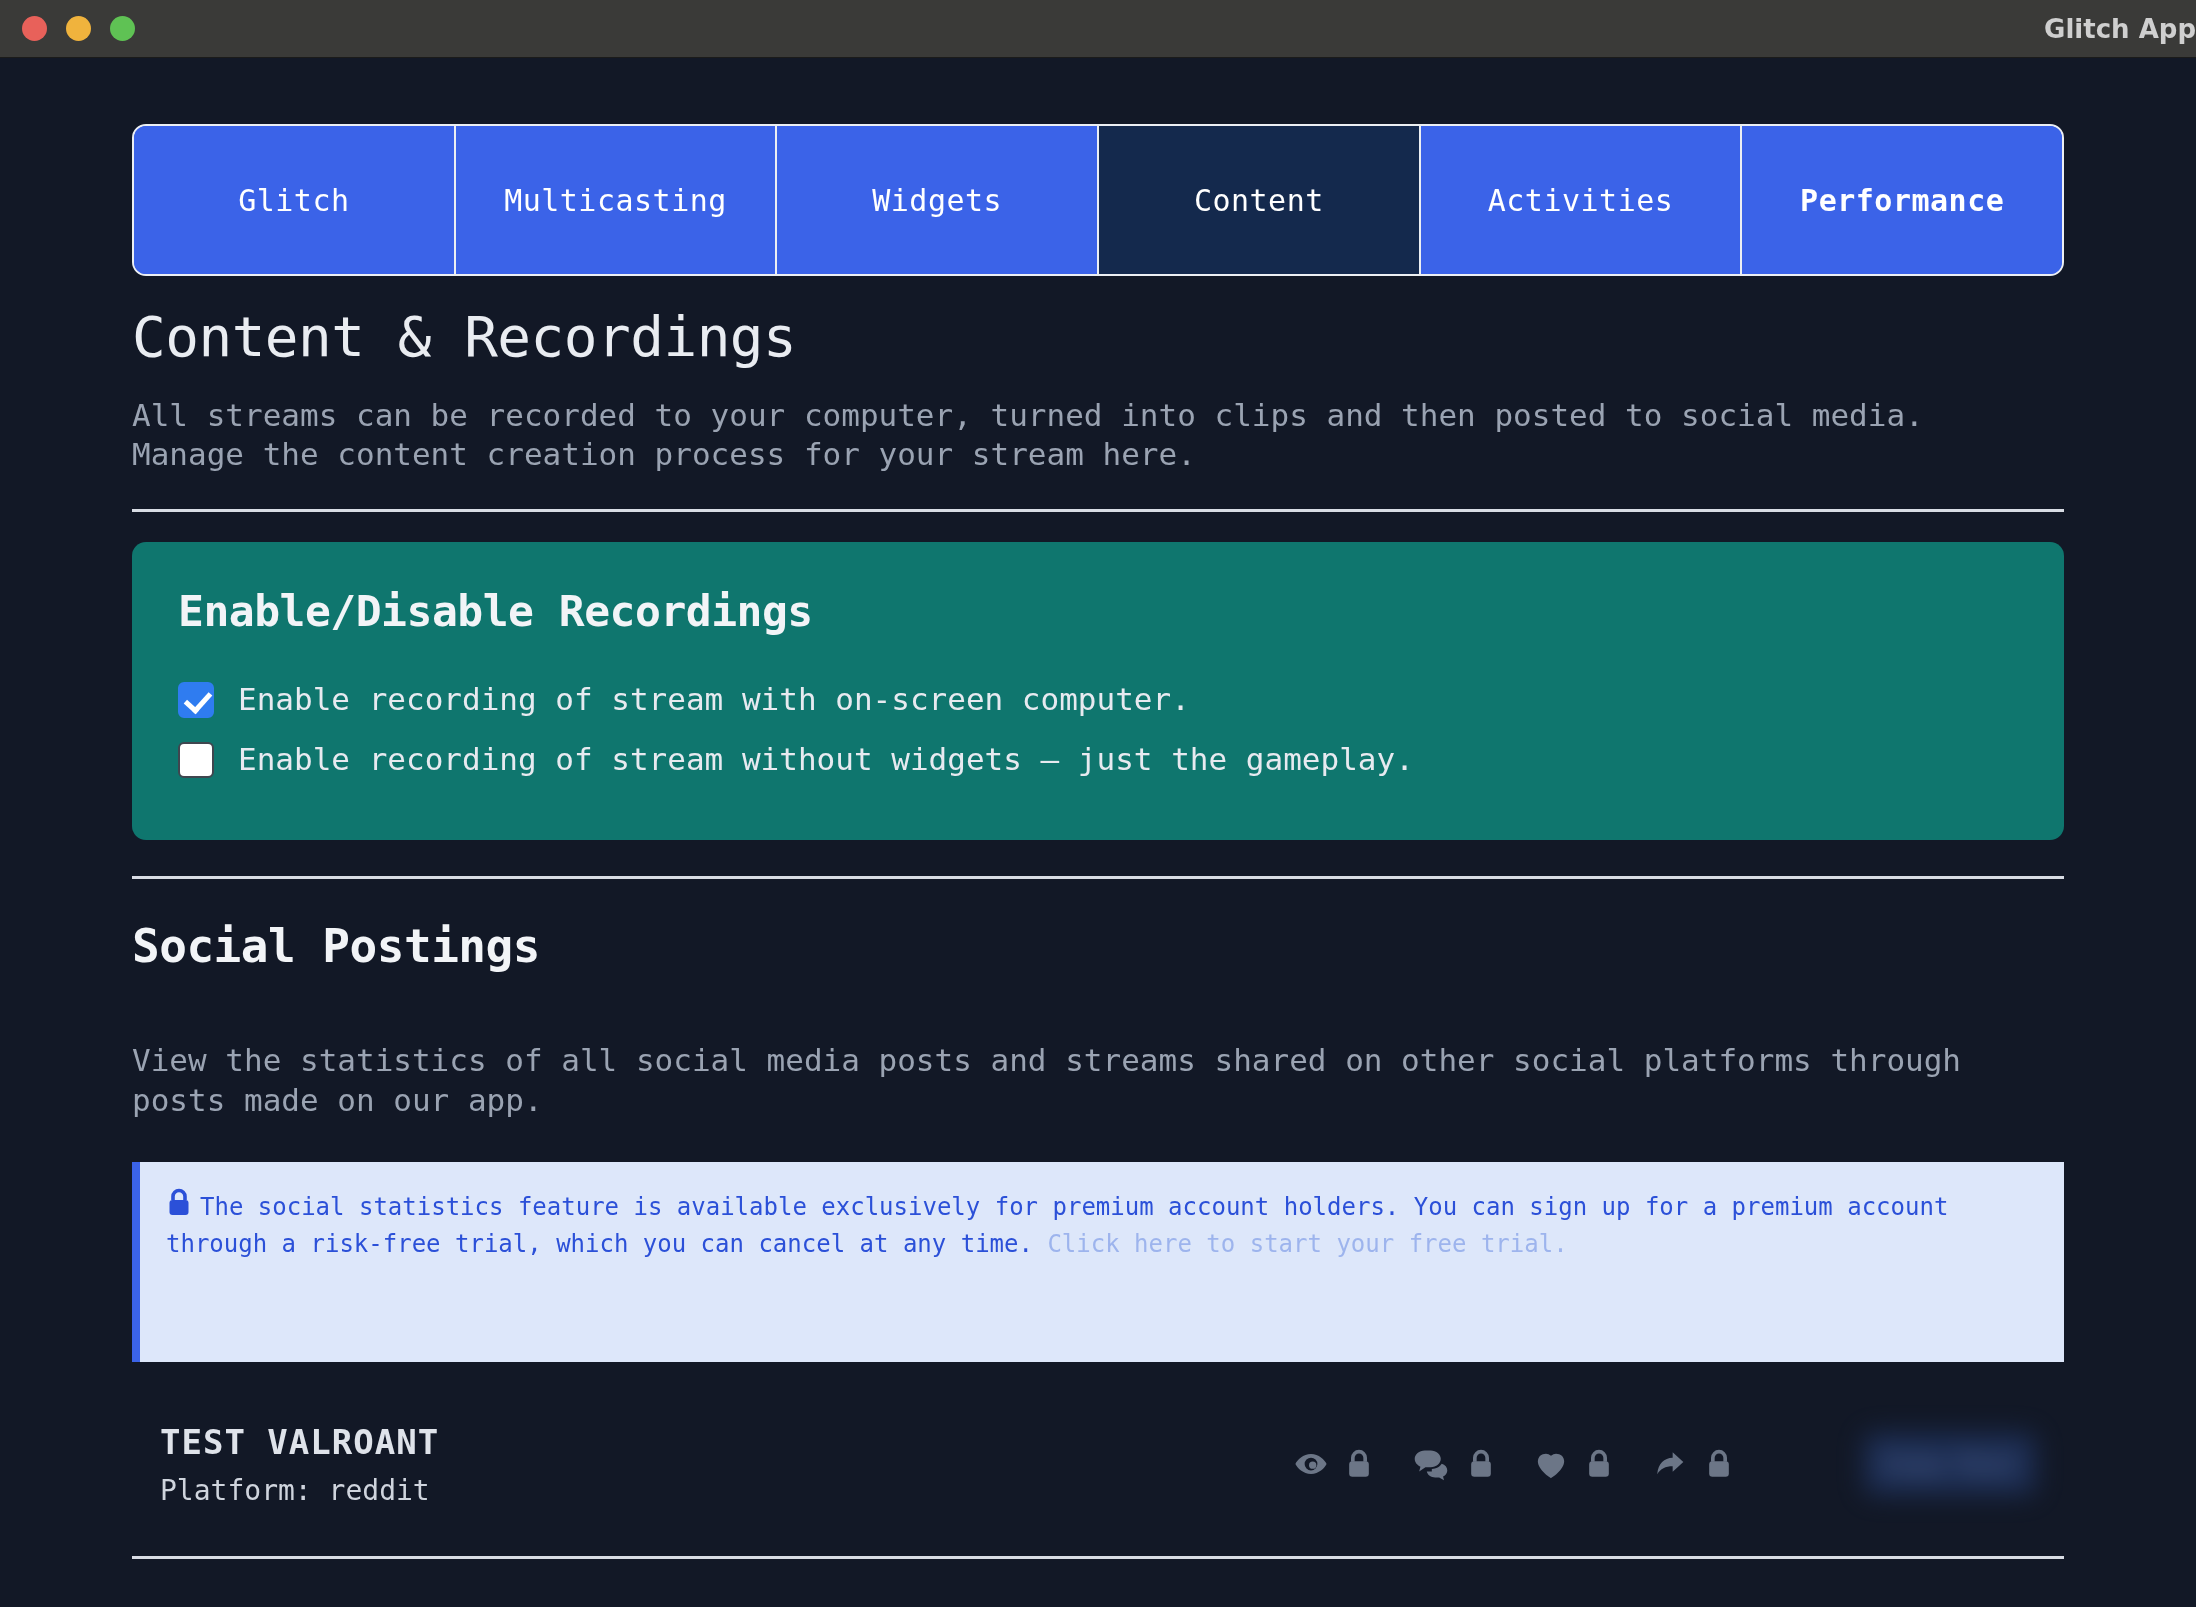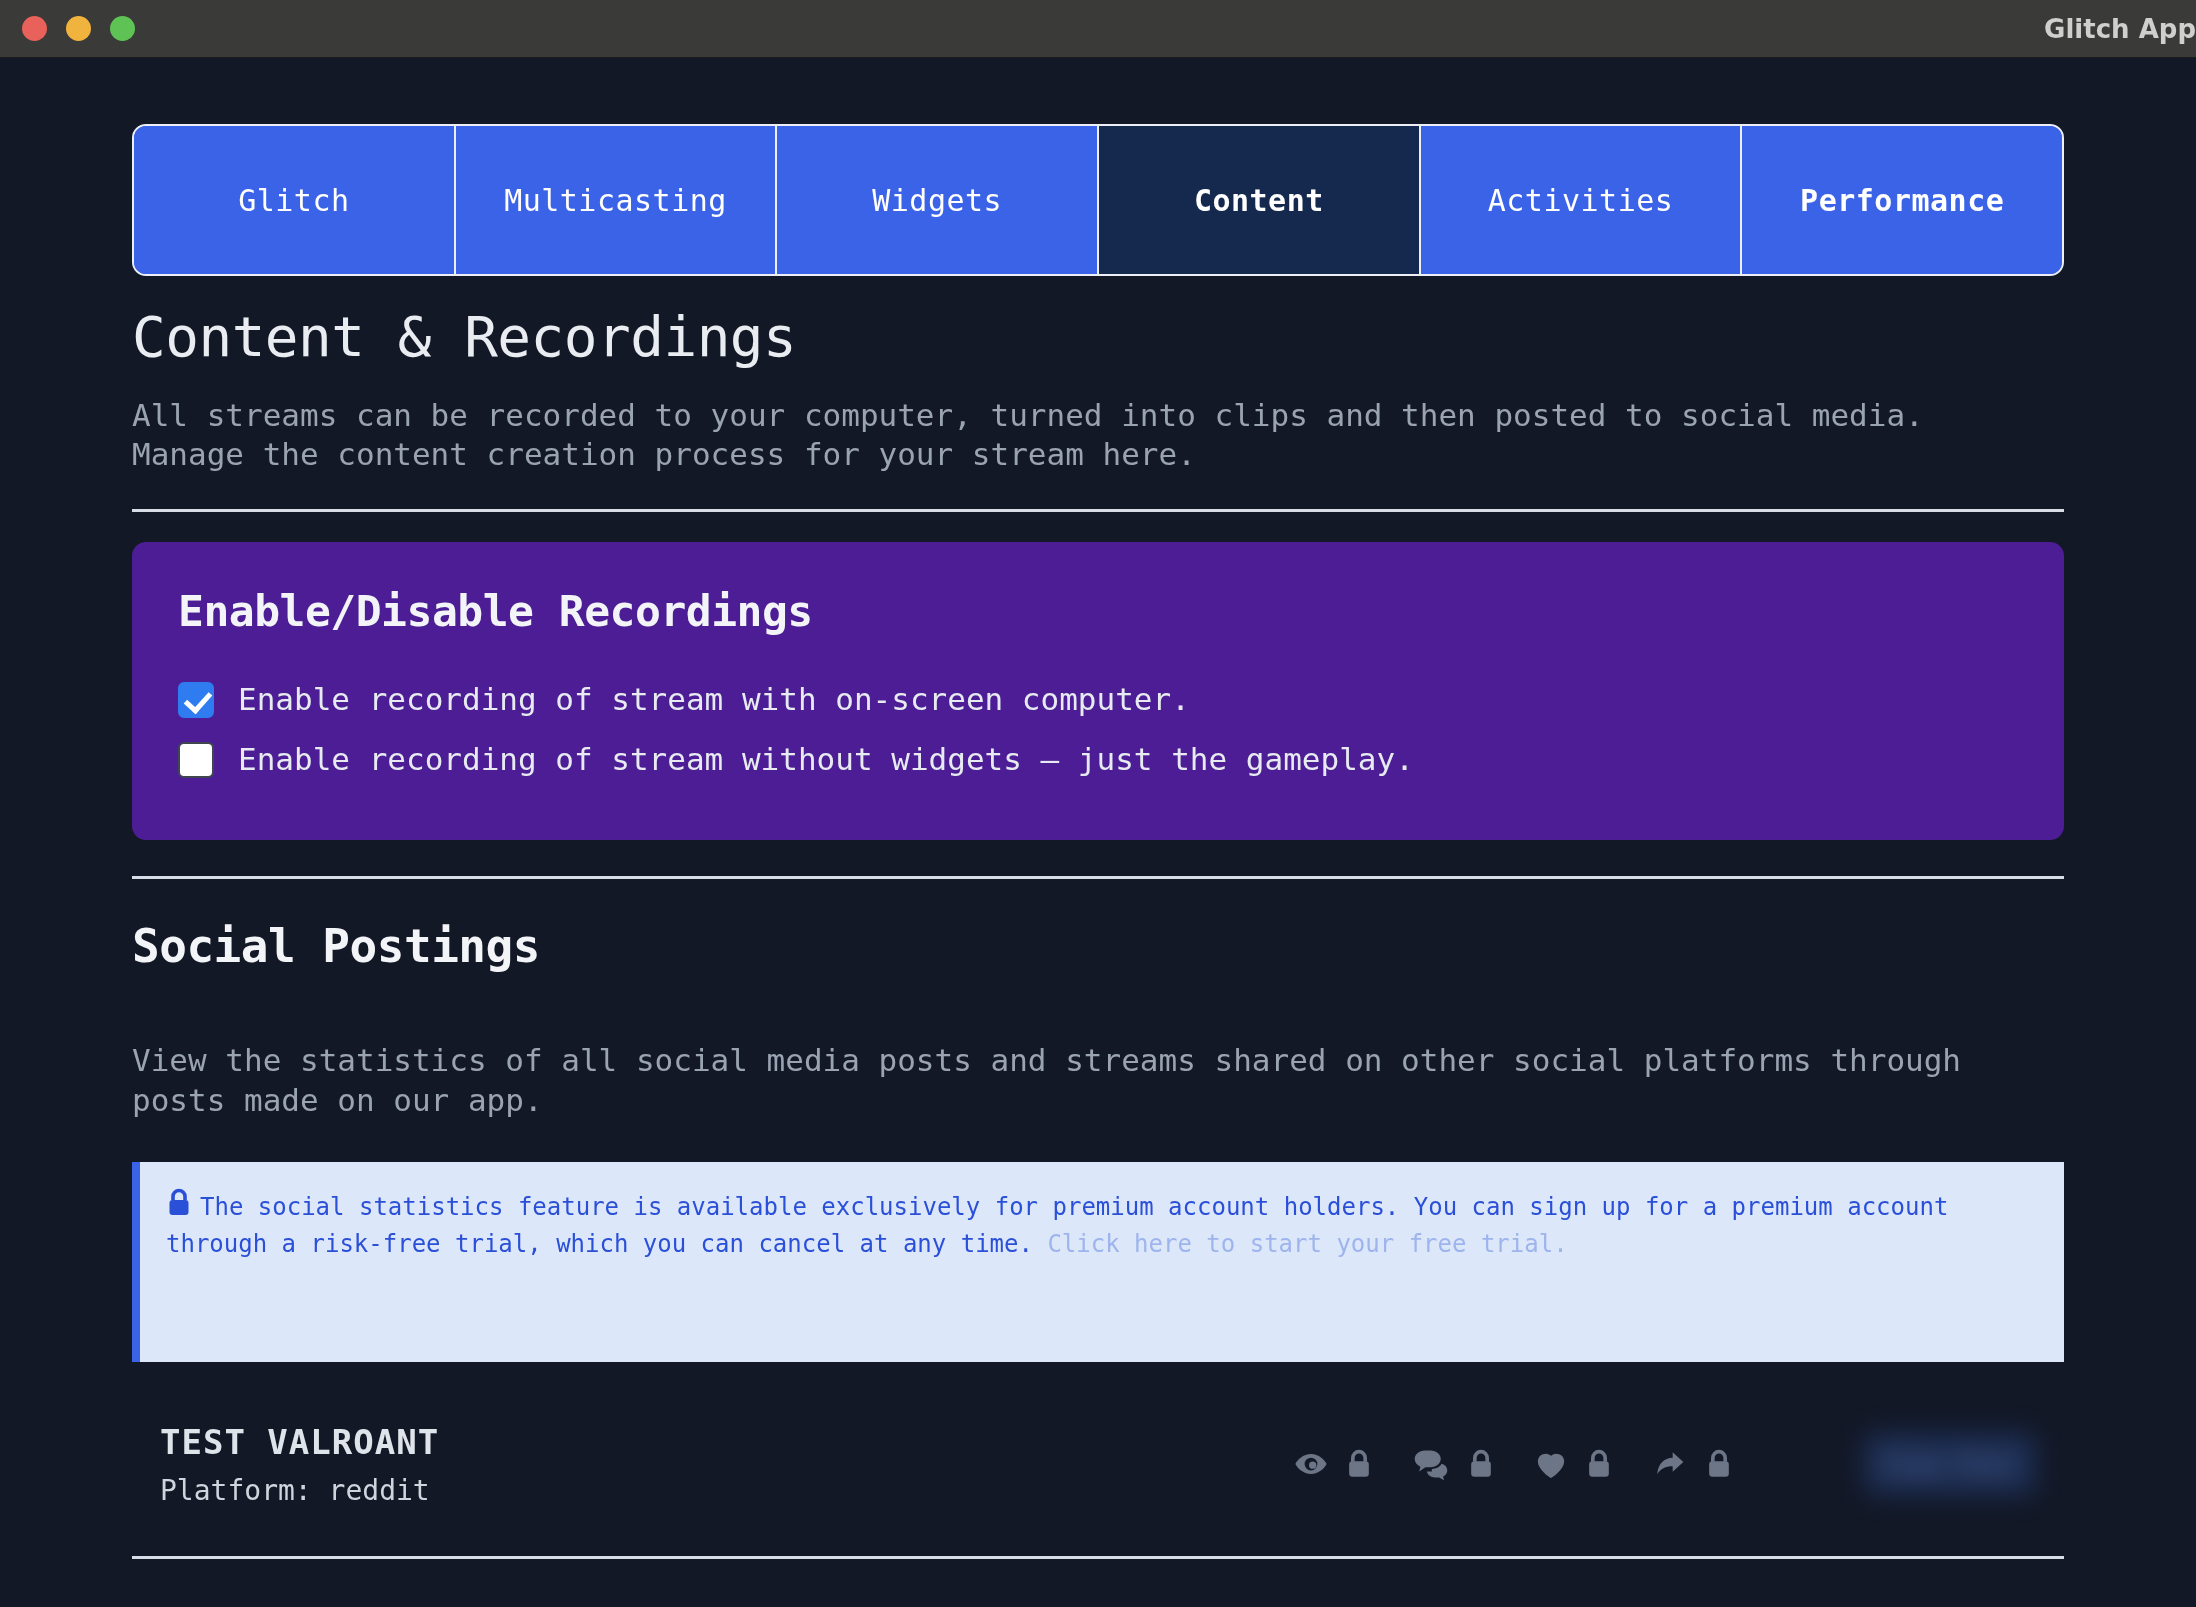--- a/index.html
+++ b/index.html
@@ -86,21 +86,21 @@
     justify-content: center;
     background: #3b63e8;
     color: #ffffff;
     font-size: 30px;
     letter-spacing: 0.5px;
     border-right: 2px solid #eceff3;
     cursor: pointer;
     font-family: "DejaVu Sans Mono", "Liberation Mono", monospace;
   }
   .tab:last-child { border-right: none; font-weight: bold; }
-  .tab.active { background: #14294d; font-weight: bold; }
+  .tab.active { background: #14294d; }
 
   
   #content {
     position: absolute;
     left: 132px;
     top: 248px;
     width: 1932px;
     bottom: 0;
   }
 
@@ -124,21 +124,21 @@
   .hr {
     height: 3px;
     background: #d8dce4;
     border: none;
     width: 100%;
   }
 
   
   #recordings-card {
     margin-top: 30px;
-    background: #4c1d95;
+    background: #0f766e;
     border-radius: 14px;
     padding: 44px 46px 46px 46px;
     min-height: 288px;
   }
   #recordings-heading {
     color: #f2f4f7;
     font-size: 43px;
     margin-bottom: 38px;
     letter-spacing: -0.5px;
   }

